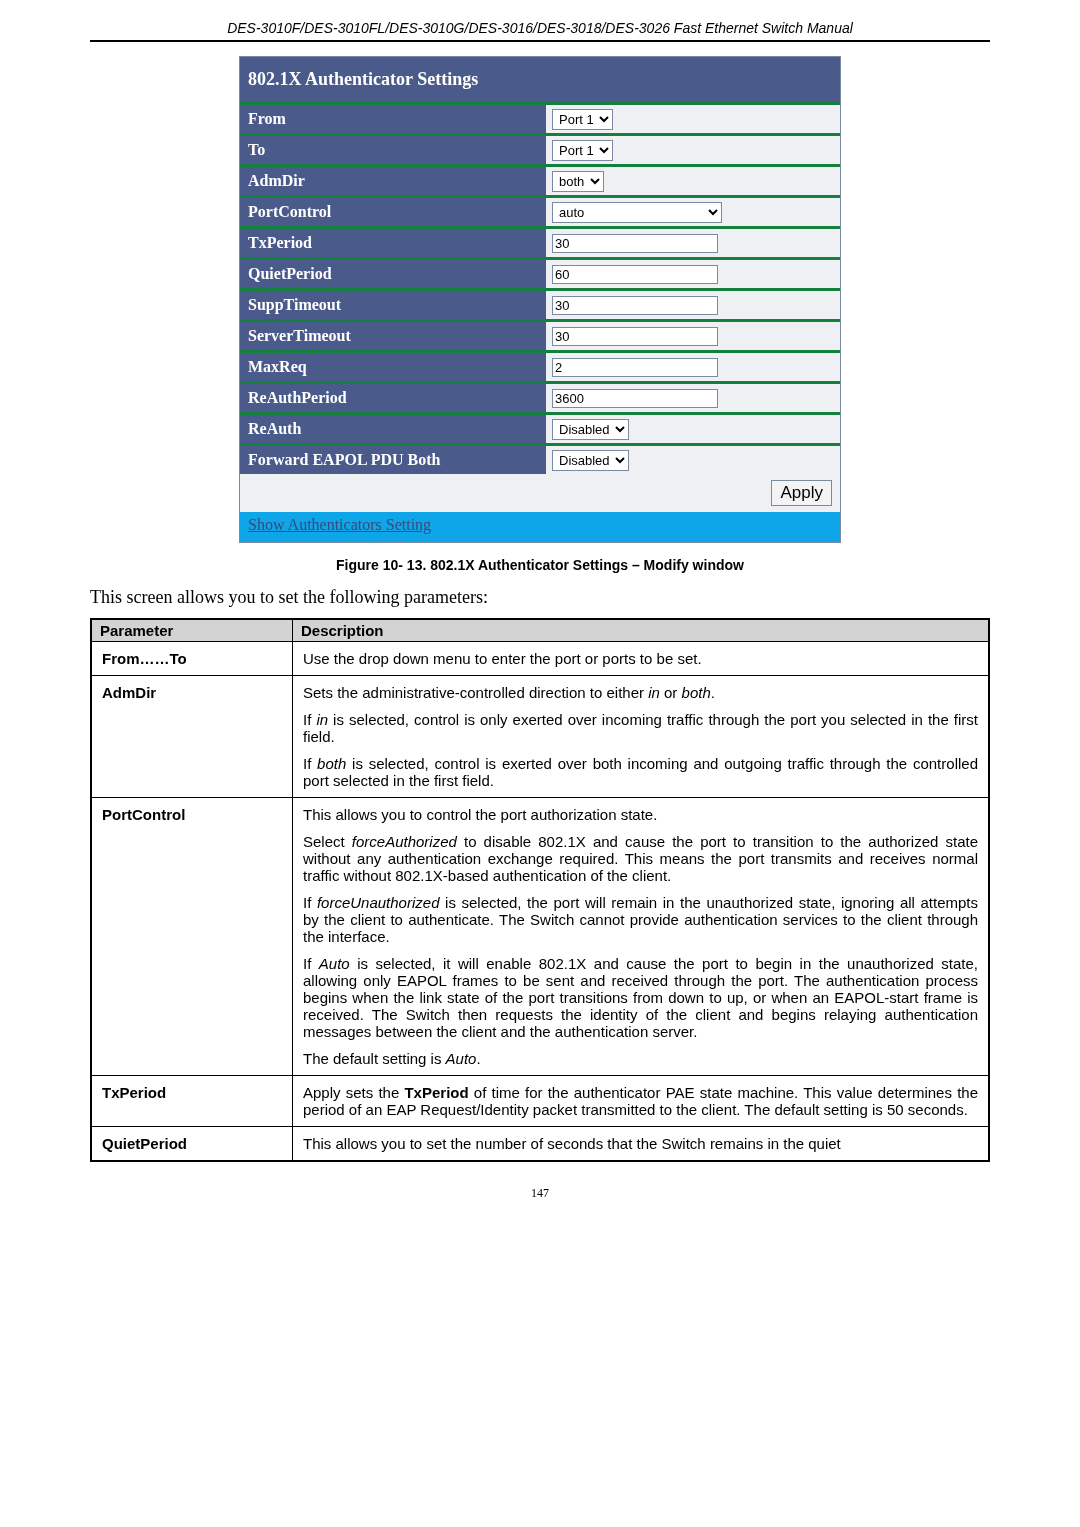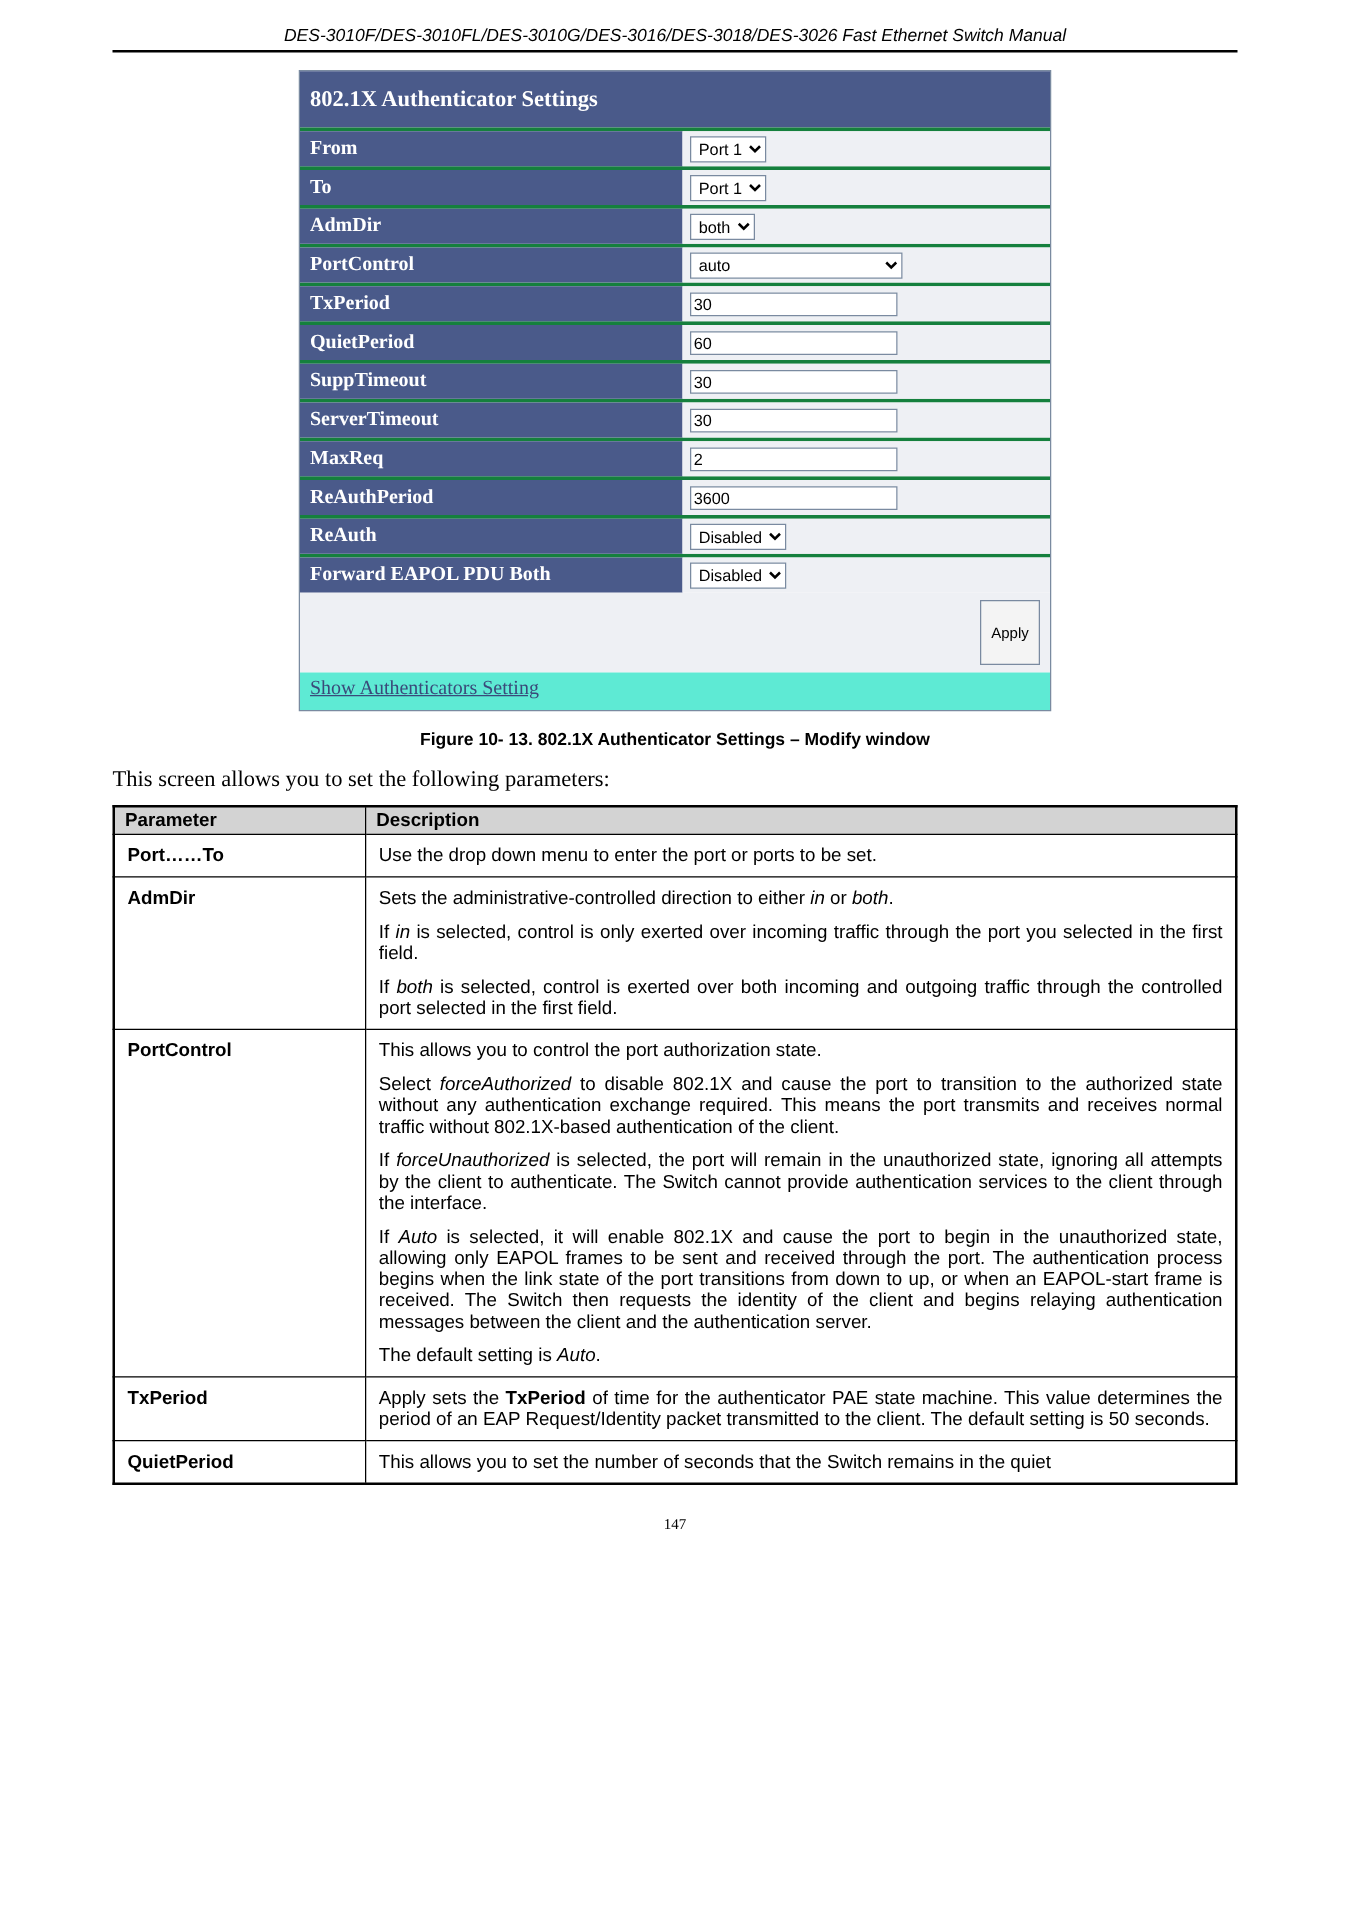--- a/index.html
+++ b/index.html
@@ -60,27 +60,27 @@
   }
   .settings-value input {
     width: 160px;
   }
   .apply-row {
     background: #eef0f4;
     padding: 6px 8px;
     text-align: right;
   }
   .apply-row button {
-    font-size: 12px;
-    padding: 18px 8px;
+    font-size: 17px;
+    padding: 2px 8px;
     border: 1px solid #7a8aa0;
     background: #f4f4f4;
   }
   .show-link-row {
-    background: #5eead4;
+    background: #0ea5e9;
     padding: 4px 8px 8px 8px;
   }
   .show-link-row a {
     color: #3a4a7a;
     font-family: Georgia, 'Times New Roman', serif;
     font-size: 16px;
     text-decoration: underline;
   }
   .figure-caption {
     text-align: center;
@@ -227,21 +227,21 @@
 
 <div class="intro">This screen allows you to set the following parameters:</div>
 
 <table class="param-table">
   <tbody>
       <tr>
     <th>Parameter</th>
     <th>Description</th>
   </tr>
   <tr>
-    <td class="pname">Port……To</td>
+    <td class="pname">From……To</td>
     <td class="desc">
           <p>Use the drop down menu to enter the port or ports to be set.</p>
         </td>
   </tr>
   <tr>
     <td class="pname">AdmDir</td>
     <td class="desc">
       <p><span>Sets the administrative-controlled direction to either </span><span class="it">in</span><span> or </span><span class="it">both</span><span>.</span></p>
       <p><span>If </span><span class="it">in</span><span> is selected, control is only exerted over incoming traffic through the port you selected in the first field.</span></p>
       <p><span>If </span><span class="it">both</span><span> is selected, control is exerted over both incoming and outgoing traffic through the controlled port selected in the first field.</span></p>

